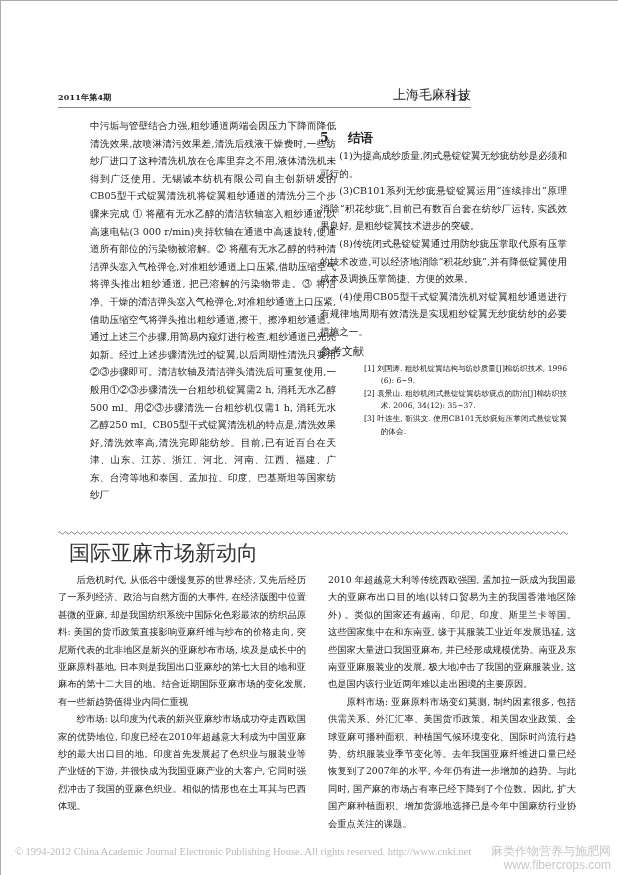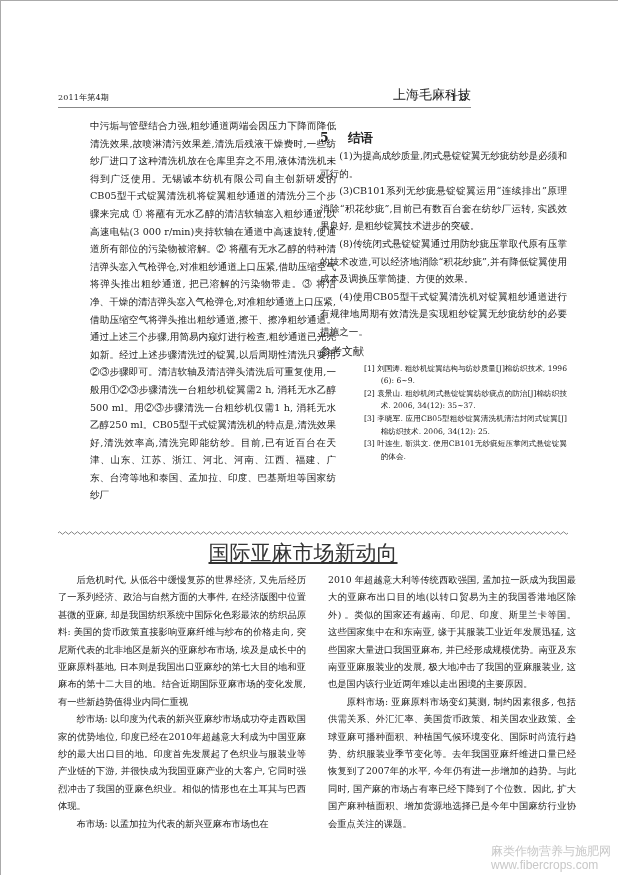--- a/index.html
+++ b/index.html
@@ -3,39 +3,39 @@
   <meta charset="utf-8">
   <style>
     html, body { margin: 0; padding: 0; }
     body {
       width: 618px; height: 875px; background: #ffffff; position: relative; overflow: hidden;
       font-family: "DejaVu Serif", "Liberation Serif", serif; color: #222;
       border-top: 1px solid #aaa; border-left: 1px solid #aaa; box-sizing: border-box;
     }
     .page { position: absolute; left: 0; top: 0; width: 618px; height: 875px; }
     .running-head { position: absolute; left: 57px; top: 84px; width: 413px; height: 22px; border-bottom: 1px solid #888; }
-    .rh-left { position: absolute; left: 0; bottom: 4px; font-size: 8px; font-weight: normal; letter-spacing: 0.2px; }
+    .rh-left { position: absolute; left: 0; bottom: 4px; font-size: 8px; font-weight: bold; letter-spacing: 0.2px; }
     .rh-center { position: absolute; left: 0; right: 0; text-align: right; bottom: 3px; font-size: 13px; }
     .rh-right { position: absolute; right: 1px; bottom: 3px; font-size: 11px; letter-spacing: 3px; }
     .col { position: absolute; font-size: 9.6px; line-height: 17.6px; text-align: justify; }
     .col-l1 { left: 57px; top: 116px; width: 246px; margin-left: 32px; }
     .col-r1 { left: 319px; top: 116px; width: 247px; }
     p { margin: 0; }
     .indent { text-indent: 2em; }
     .section-title { font-size: 12.5px; font-weight: bold; margin-top: 12px; line-height: 18px; }
     .section-title .num { display: inline-block; width: 28px; }
     .ref-title { font-size: 11px; margin-top: 2px; line-height: 18px; }
     .refs { font-size: 7.6px; line-height: 12.6px; margin-top: 2px; }
     .ref { padding-left: 2.2em; text-indent: -2.2em; margin-left: 44px; }
     .wavy { position: absolute; left: 57px; top: 528px; width: 510px; height: 8px; }
-    .article-title { position: absolute; left: 47px; top: 538px; width: 510px; text-align: center; font-size: 21px; line-height: 28px; color: #333; text-decoration: underline; }
+    .article-title { position: absolute; left: 68px; top: 538px; width: 510px; font-size: 21px; line-height: 28px; color: #333; }
     .col-l2 { left: 57px; top: 570px; width: 248px; font-size: 9.3px; line-height: 17.4px; }
     .col-r2 { left: 327px; top: 570px; width: 248px; font-size: 9.3px; line-height: 17.4px; }
     .footer { position: absolute; left: 14px; top: 845px; font-size: 10.5px; color: #bbb; font-family: "Liberation Serif", serif; white-space: nowrap; }
-    .watermark { position: absolute; right: 8px; top: 843px; color: #c8c8c8; font-family: "Liberation Sans", sans-serif; font-size: 12px; line-height: 14px; }
+    .watermark { position: absolute; right: 8px; top: 843px; text-align: right; color: #c8c8c8; font-family: "Liberation Sans", sans-serif; font-size: 12px; line-height: 14px; }
   </style>
 </head>
 <body>
 
 <div class="page">
 
   <div class="running-head">
     <span class="rh-left">2011年第4期</span>
     <span class="rh-center">上海毛麻科技</span>
     <span class="rh-right">18</span>
@@ -51,39 +51,38 @@
     </div>
     <p class="indent">(1)为提高成纱质量,闭式悬锭锭翼无纱疵纺纱是必须和可行的。</p>
     <p class="indent">(3)CB101系列无纱疵悬锭锭翼运用“连续排出”原理消除“积花纱疵”,目前已有数百台套在纺纱厂运转, 实践效果良好, 是粗纱锭翼技术进步的突破。</p>
     <p class="indent">(8)传统闭式悬锭锭翼通过用防纱疵压掌取代原有压掌的技术改造,可以经济地消除“积花纱疵”,并有降低锭翼使用成本及调换压掌简捷、方便的效果。</p>
     <p class="indent">(4)使用CB05型干式锭翼清洗机对锭翼粗纱通道进行有规律地周期有效清洗是实现粗纱锭翼无纱疵纺纱的必要措施之一。</p>
 
     <div class="ref-title">参考文献</div>
     <div class="refs">
       <p class="ref">[1] 刘国涛. 粗纱机锭翼结构与纺纱质量[J]棉纺织技术, 1996 (6): 6~9.</p>
       <p class="ref">[2] 袁景山. 粗纱机闭式悬锭锭翼纺纱疵点的防治[J]棉纺织技术. 2006, 34(12): 35~37.</p>
-      <p class="ref">[3] 李晓军. 应用CB05型粗纱锭翼清洗机清洁封闭式锭翼[J]棉纺织技术. 2006, 34(12): 25.</p>
       <p class="ref">[3] 叶连生, 靳洪文. 使用CB101无纱疵短压掌闭式悬锭锭翼的体会.</p>
     </div>
   </div>
 
   <svg class="wavy" viewBox="0 0 510 8" preserveAspectRatio="none">
     <path id="wave" d="M0 4 Q1.5 1.5 3 4 T6 4 Q7.5 1.5 9 4 T12 4 Q13.5 1.5 15 4 T18 4 Q19.5 1.5 21 4 T24 4 Q25.5 1.5 27 4 T30 4 Q31.5 1.5 33 4 T36 4 Q37.5 1.5 39 4 T42 4 Q43.5 1.5 45 4 T48 4 Q49.5 1.5 51 4 T54 4 Q55.5 1.5 57 4 T60 4 Q61.5 1.5 63 4 T66 4 Q67.5 1.5 69 4 T72 4 Q73.5 1.5 75 4 T78 4 Q79.5 1.5 81 4 T84 4 Q85.5 1.5 87 4 T90 4 Q91.5 1.5 93 4 T96 4 Q97.5 1.5 99 4 T102 4 Q103.5 1.5 105 4 T108 4 Q109.5 1.5 111 4 T114 4 Q115.5 1.5 117 4 T120 4 Q121.5 1.5 123 4 T126 4 Q127.5 1.5 129 4 T132 4 Q133.5 1.5 135 4 T138 4 Q139.5 1.5 141 4 T144 4 Q145.5 1.5 147 4 T150 4 Q151.5 1.5 153 4 T156 4 Q157.5 1.5 159 4 T162 4 Q163.5 1.5 165 4 T168 4 Q169.5 1.5 171 4 T174 4 Q175.5 1.5 177 4 T180 4 Q181.5 1.5 183 4 T186 4 Q187.5 1.5 189 4 T192 4 Q193.5 1.5 195 4 T198 4 Q199.5 1.5 201 4 T204 4 Q205.5 1.5 207 4 T210 4 Q211.5 1.5 213 4 T216 4 Q217.5 1.5 219 4 T222 4 Q223.5 1.5 225 4 T228 4 Q229.5 1.5 231 4 T234 4 Q235.5 1.5 237 4 T240 4 Q241.5 1.5 243 4 T246 4 Q247.5 1.5 249 4 T252 4 Q253.5 1.5 255 4 T258 4 Q259.5 1.5 261 4 T264 4 Q265.5 1.5 267 4 T270 4 Q271.5 1.5 273 4 T276 4 Q277.5 1.5 279 4 T282 4 Q283.5 1.5 285 4 T288 4 Q289.5 1.5 291 4 T294 4 Q295.5 1.5 297 4 T300 4 Q301.5 1.5 303 4 T306 4 Q307.5 1.5 309 4 T312 4 Q313.5 1.5 315 4 T318 4 Q319.5 1.5 321 4 T324 4 Q325.5 1.5 327 4 T330 4 Q331.5 1.5 333 4 T336 4 Q337.5 1.5 339 4 T342 4 Q343.5 1.5 345 4 T348 4 Q349.5 1.5 351 4 T354 4 Q355.5 1.5 357 4 T360 4 Q361.5 1.5 363 4 T366 4 Q367.5 1.5 369 4 T372 4 Q373.5 1.5 375 4 T378 4 Q379.5 1.5 381 4 T384 4 Q385.5 1.5 387 4 T390 4 Q391.5 1.5 393 4 T396 4 Q397.5 1.5 399 4 T402 4 Q403.5 1.5 405 4 T408 4 Q409.5 1.5 411 4 T414 4 Q415.5 1.5 417 4 T420 4 Q421.5 1.5 423 4 T426 4 Q427.5 1.5 429 4 T432 4 Q433.5 1.5 435 4 T438 4 Q439.5 1.5 441 4 T444 4 Q445.5 1.5 447 4 T450 4 Q451.5 1.5 453 4 T456 4 Q457.5 1.5 459 4 T462 4 Q463.5 1.5 465 4 T468 4 Q469.5 1.5 471 4 T474 4 Q475.5 1.5 477 4 T480 4 Q481.5 1.5 483 4 T486 4 Q487.5 1.5 489 4 T492 4 Q493.5 1.5 495 4 T498 4 Q499.5 1.5 501 4 T504 4 Q505.5 1.5 507 4 T510 4" fill="none" stroke="#666" stroke-width="0.8"></path>
   </svg>
 
   <div class="article-title">国际亚麻市场新动向</div>
 
   <div class="col col-l2">
     <p class="indent">后危机时代, 从低谷中缓慢复苏的世界经济, 又先后经历了一系列经济、政治与自然方面的大事件, 在经济版图中位置甚微的亚麻, 却是我国纺织系统中国际化色彩最浓的纺织品原料: 美国的货币政策直接影响亚麻纤维与纱布的价格走向, 突尼斯代表的北非地区是新兴的亚麻纱布市场, 埃及是成长中的亚麻原料基地, 日本则是我国出口亚麻纱的第七大目的地和亚麻布的第十二大目的地。结合近期国际亚麻市场的变化发展, 有一些新趋势值得业内同仁重视</p>
     <p class="indent">纱市场: 以印度为代表的新兴亚麻纱市场成功夺走西欧国家的优势地位, 印度已经在2010年超越意大利成为中国亚麻纱的最大出口目的地。印度首先发展起了色织业与服装业等产业链的下游, 并很快成为我国亚麻产业的大客户, 它同时强烈冲击了我国的亚麻色织业。相似的情形也在土耳其与巴西体现。</p>
-    <p class="indent">布市场: 以孟加拉为代表的新兴亚麻布市场也在</p>
   </div>
 
   <div class="col col-r2">
     <p>2010 年超越意大利等传统西欧强国, 孟加拉一跃成为我国最大的亚麻布出口目的地(以转口贸易为主的我国香港地区除外) 。类似的国家还有越南、印尼、印度、斯里兰卡等国。这些国家集中在和东南亚, 缘于其服装工业近年发展迅猛, 这些国家大量进口我国亚麻布, 并已经形成规模优势。南亚及东南亚亚麻服装业的发展, 极大地冲击了我国的亚麻服装业, 这也是国内该行业近两年难以走出困境的主要原因。</p>
     <p class="indent">原料市场: 亚麻原料市场变幻莫测, 制约因素很多, 包括供需关系、外汇汇率、美国货币政策、相关国农业政策、全球亚麻可播种面积、种植国气候环境变化、国际时尚流行趋势、纺织服装业季节变化等。去年我国亚麻纤维进口量已经恢复到了2007年的水平, 今年仍有进一步增加的趋势。与此同时, 国产麻的市场占有率已经下降到了个位数。因此, 扩大国产麻种植面积、增加货源地选择已是今年中国麻纺行业协会重点关注的课题。</p>
   </div>
 
+  <div class="footer">© 1994-2012 China Academic Journal Electronic Publishing House. All rights reserved.    http://www.cnki.net</div>
   <div class="watermark">
     <div>麻类作物营养与施肥网</div>
     <div>www.fibercrops.com</div>
   </div>
 </div>
 
 </body></html>

